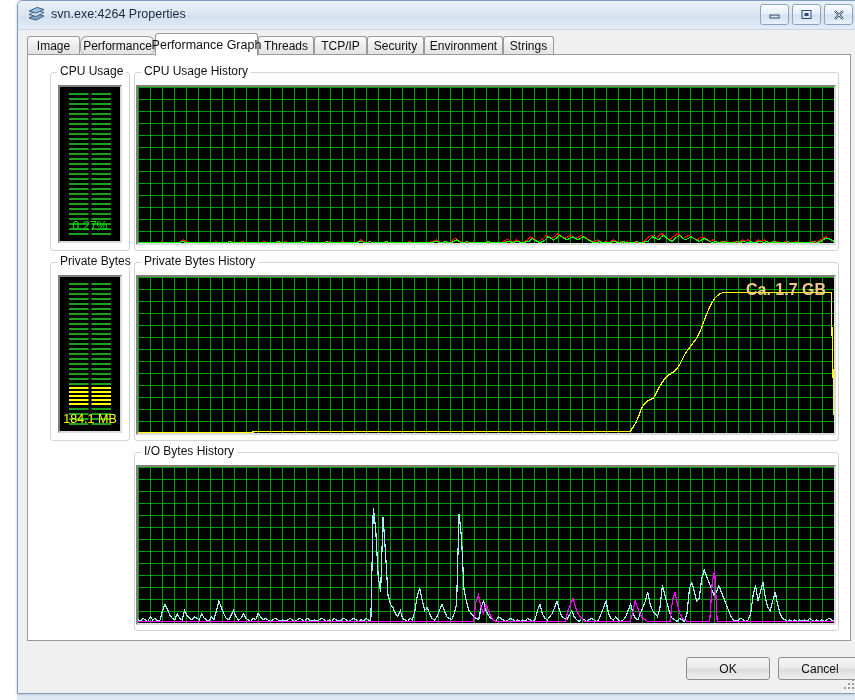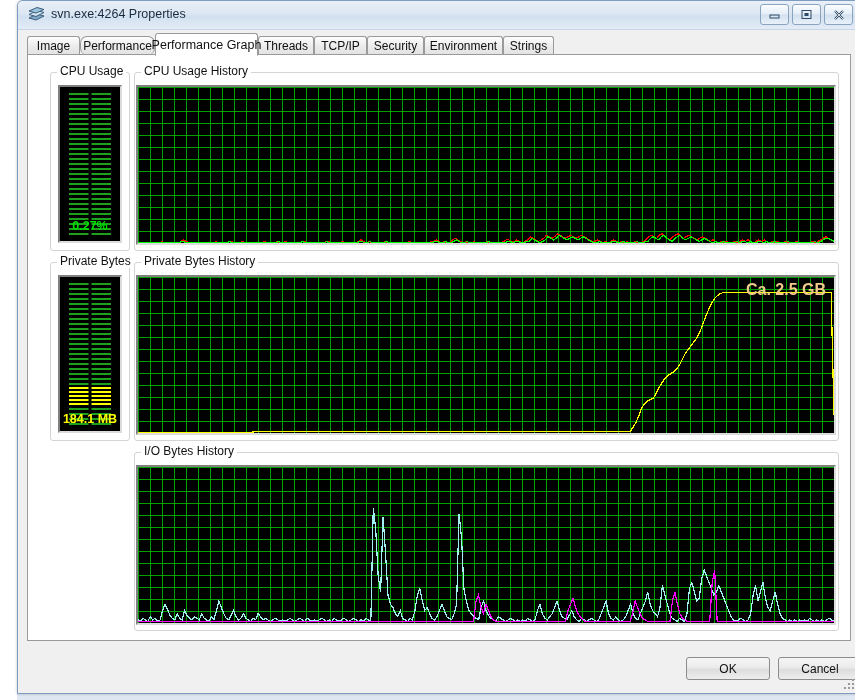--- a/index.html
+++ b/index.html
@@ -135,21 +135,21 @@
     transform:translateX(-50%);
     background:#000;
   }
   .gauge-fill{
     position:absolute;left:9px;right:9px;
     background-image:repeating-linear-gradient(to bottom,#ffff00 0px,#ffff00 2px,#000 2px,#000 4px);
   }
   .gauge-label{
     position:absolute;left:0;right:0;text-align:center;
     font-family:"Liberation Sans", sans-serif;
-    font-size:12.5px;font-weight:bold;
+    font-size:12.5px;font-weight:normal;
   }
 
   
   .hist{
     position:absolute;
     background:#000;
     border:2px solid;
     border-color:#808080 #dcdcdc #dcdcdc #808080;
     box-sizing:border-box;
     overflow:hidden;
@@ -304,21 +304,21 @@
 
       <div class="grp" style="left:106px;top:200px;width:705px;height:186px;">
         <div class="frame"></div>
         <div class="legend">Private Bytes History</div>
         <div class="hist" style="left:2px;top:20px;width:700px;height:160px;">
           <div class="hist-inner">
             <div class="grid"></div>
             <svg id="pb-svg" viewBox="0 0 696 156" preserveAspectRatio="none">
                 <path d="M0.00,155.22L2.91,155.22L5.82,155.22L8.74,155.22L11.65,155.22L14.56,155.22L17.47,155.22L20.38,155.22L23.30,155.22L26.21,155.22L29.12,155.22L32.03,155.22L34.95,155.22L37.86,155.22L40.77,155.22L43.68,155.22L46.59,155.22L49.51,155.22L52.42,155.22L55.33,155.22L58.24,155.22L61.15,155.22L64.07,155.22L66.98,155.22L69.89,155.22L72.80,155.22L75.72,155.22L78.63,155.22L81.54,155.22L84.45,155.22L87.36,155.22L90.28,155.22L93.19,155.22L96.10,155.22L99.01,155.22L101.92,155.22L104.84,155.22L107.75,155.22L110.66,155.22L113.57,155.22L116.49,154.83L119.40,154.83L122.31,154.83L125.22,154.83L128.13,154.83L131.05,154.83L133.96,154.83L136.87,154.83L139.78,154.83L142.69,154.83L145.61,154.83L148.52,154.83L151.43,154.83L154.34,154.83L157.26,154.83L160.17,154.83L163.08,154.83L165.99,154.83L168.90,154.83L171.82,154.83L174.73,154.83L177.64,154.83L180.55,154.83L183.46,154.83L186.38,154.83L189.29,154.83L192.20,154.83L195.11,154.83L198.03,154.83L200.94,154.83L203.85,154.83L206.76,154.83L209.67,154.83L212.59,154.83L215.50,154.83L218.41,154.83L221.32,154.83L224.23,154.83L227.15,154.83L230.06,154.83L232.97,154.83L235.88,154.83L238.79,154.83L241.71,154.83L244.62,154.83L247.53,154.83L250.44,154.83L253.36,154.83L256.27,154.83L259.18,154.83L262.09,154.83L265.00,154.83L267.92,154.83L270.83,154.83L273.74,154.83L276.65,154.83L279.56,154.83L282.48,154.83L285.39,154.83L288.30,154.83L291.21,154.83L294.13,154.83L297.04,154.83L299.95,154.83L302.86,154.83L305.77,154.83L308.69,154.83L311.60,154.83L314.51,154.83L317.42,154.83L320.33,154.83L323.25,154.83L326.16,154.83L329.07,154.83L331.98,154.83L334.90,154.83L337.81,154.83L340.72,154.83L343.63,154.83L346.54,154.83L349.46,154.83L352.37,154.83L355.28,154.83L358.19,154.83L361.10,154.83L364.02,154.83L366.93,154.83L369.84,154.83L372.75,154.83L375.67,154.83L378.58,154.83L381.49,154.83L384.40,154.83L387.31,154.83L390.23,154.83L393.14,154.83L396.05,154.83L398.96,154.83L401.87,154.83L404.79,154.83L407.70,154.83L410.61,154.83L413.52,154.83L416.44,154.83L419.35,154.83L422.26,154.83L425.17,154.83L428.08,154.83L431.00,154.83L433.91,154.83L436.82,154.83L439.73,154.83L442.64,154.83L445.56,154.83L448.47,154.83L451.38,154.83L454.29,154.83L457.21,154.83L460.12,154.83L463.03,154.83L465.94,154.83L468.85,154.83L471.77,154.83L474.68,154.83L477.59,154.83L480.50,154.83L483.41,154.83L486.33,154.83L489.24,154.83L492.15,154.83L495.06,150.15L497.97,145.28L500.89,138.94L503.80,130.65L506.71,126.75L509.62,123.83L512.54,122.36L515.45,120.90L518.36,116.03L521.27,110.17L524.18,105.30L527.10,101.40L530.01,98.47L532.92,96.53L535.83,94.58L538.74,91.65L541.66,87.75L544.57,81.90L547.48,76.05L550.39,72.15L553.31,68.25L556.22,64.35L559.13,60.45L562.04,54.60L564.95,46.80L567.87,39.00L570.78,32.18L573.69,26.32L576.60,21.45L579.51,18.53L582.43,16.57L585.34,15.60L588.25,15.60L591.16,15.60L594.08,15.60L596.99,15.60L599.90,15.60L602.81,15.60L605.72,15.60L608.64,15.60L611.55,15.60L614.46,15.60L617.37,15.60L620.28,15.60L623.20,15.60L626.11,15.60L629.02,15.60L631.93,15.60L634.85,15.60L637.76,15.60L640.67,15.60L643.58,15.60L646.49,15.60L649.41,15.60L652.32,15.60L655.23,15.60L658.14,15.60L661.05,15.60L663.97,15.60L666.88,15.60L669.79,15.60L672.70,15.60L675.62,15.60L678.53,15.60L681.44,15.60L684.35,15.60L687.26,15.60L690.18,15.60L693.09,15.60L696.00,138.06" fill="none" stroke="#ffff00" stroke-width="1.2" vector-effect="non-scaling-stroke" shape-rendering="crispEdges"></path>
               </svg>
-            <div class="annot" style="right:8px;top:4px;font-size:16px;color:#f2c98c;">Ca. 2.5 GB</div>
+            <div class="annot" style="right:8px;top:4px;font-size:16px;color:#f2c98c;">Ca. 1.7 GB</div>
           </div>
         </div>
       </div>
 
 
       <div class="grp" style="left:106px;top:390px;width:705px;height:186px;">
         <div class="frame"></div>
         <div class="legend">I/O Bytes History</div>
         <div class="hist" style="left:2px;top:20px;width:700px;height:160px;">
           <div class="hist-inner">

